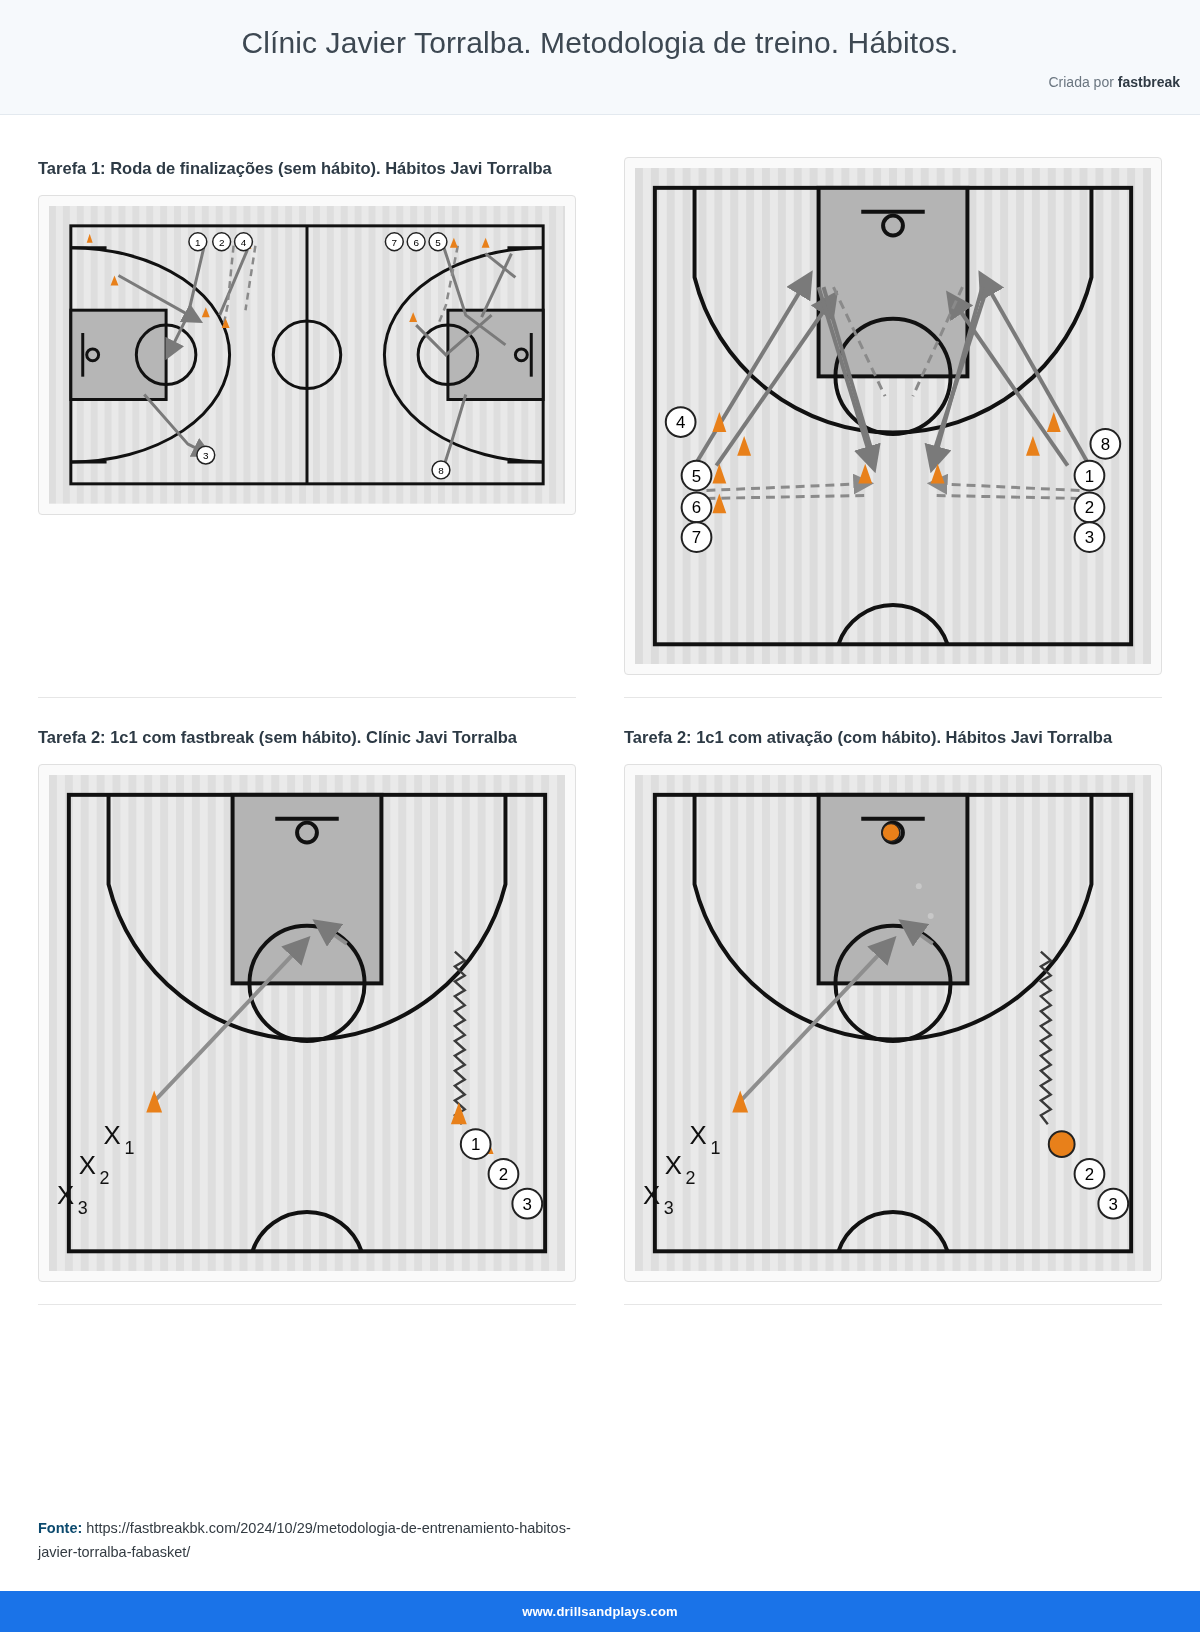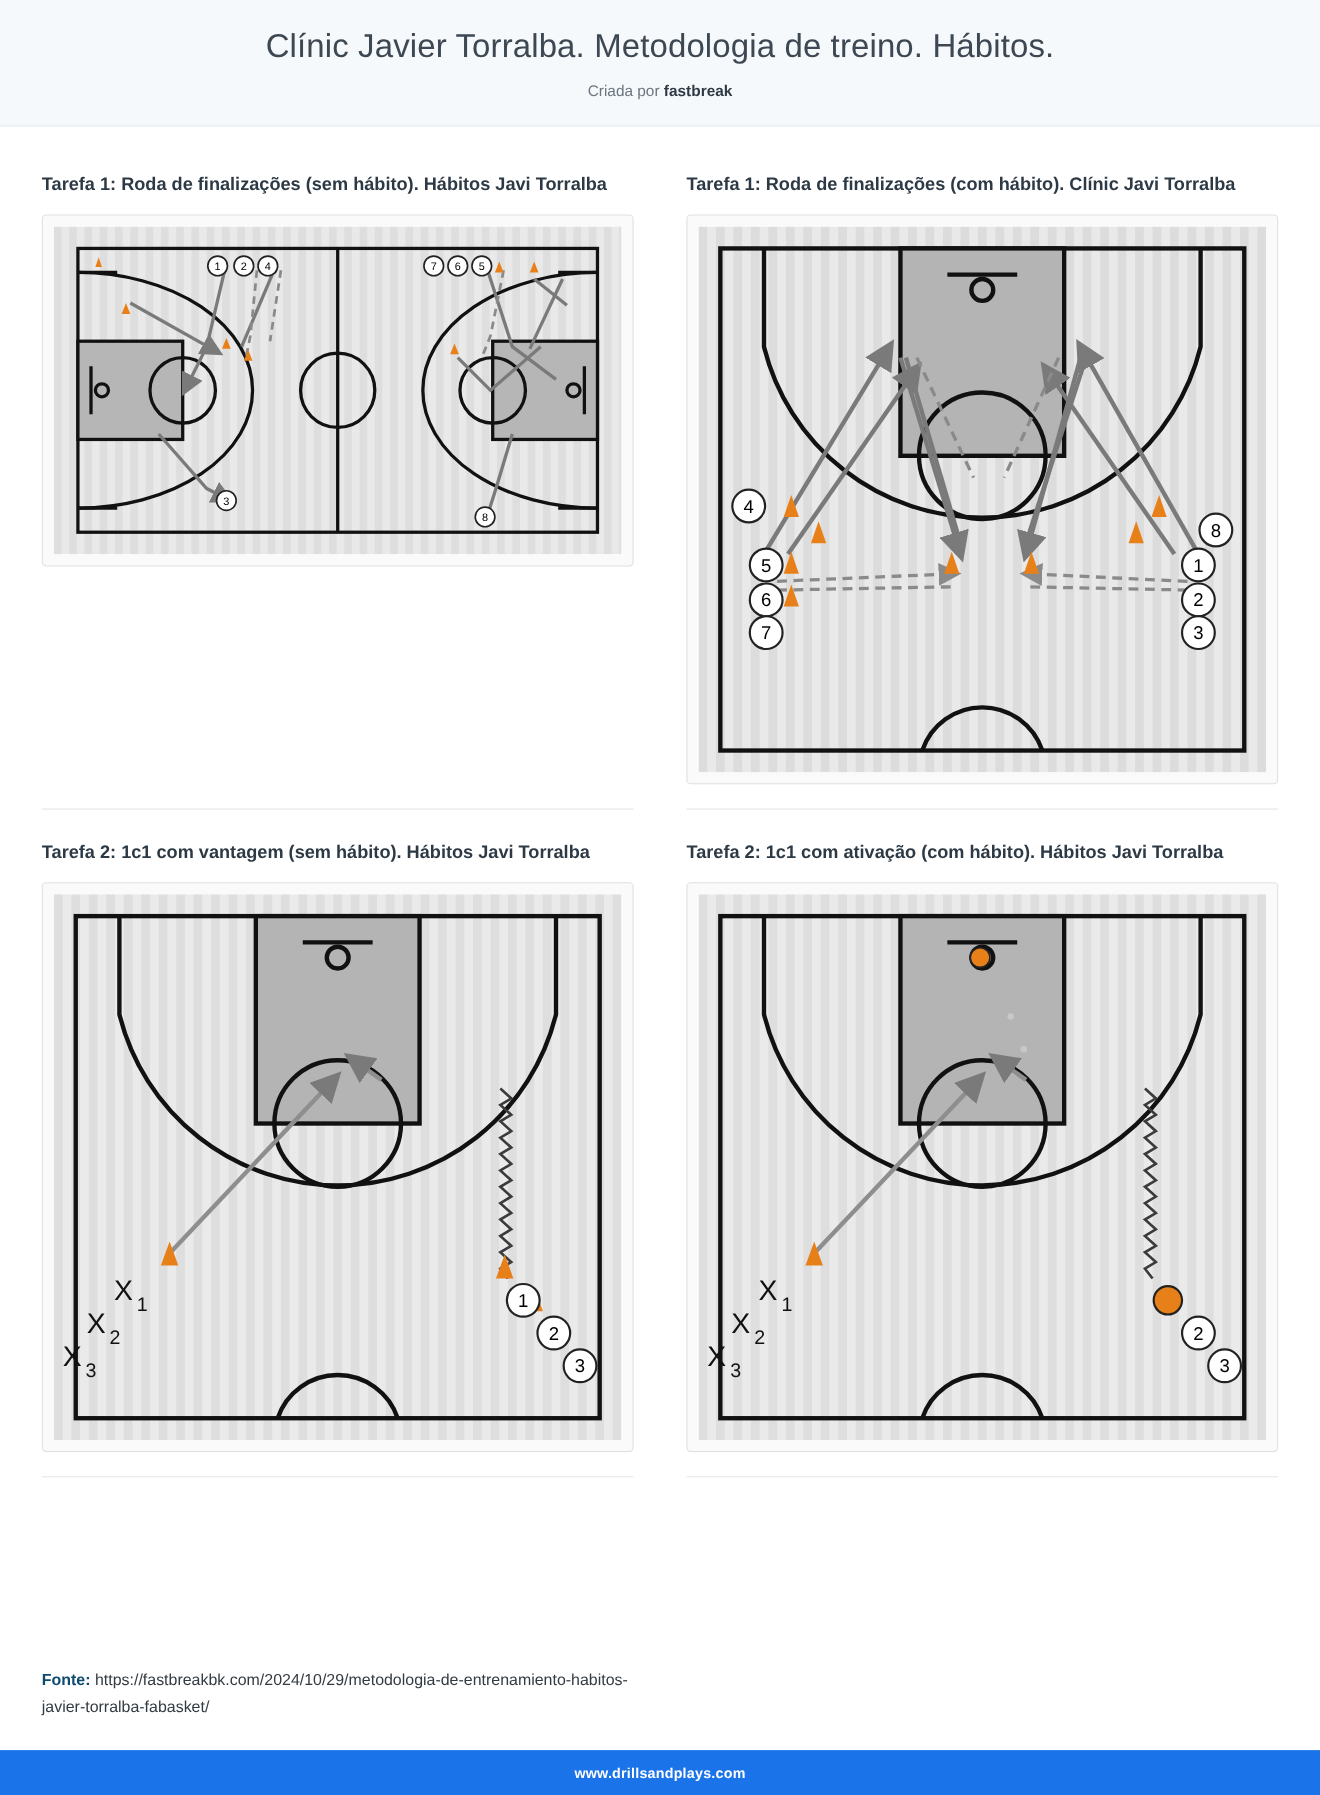--- a/index.html
+++ b/index.html
@@ -28,20 +28,21 @@
     margin: 0;
     font-size: 30px;
     font-weight: normal;
     color: #3d4852;
     letter-spacing: 0.1px;
   }
   .header .sub {
     margin-top: 14px;
     font-size: 14px;
     color: #6b7680;
+    text-align: right;
   }
   .header .sub b { color: #2f3a44; }
 
   
   .content {
     padding: 24px 38px 0 38px;
     flex: 1 0 auto;
   }
   .grid {
     display: grid;
@@ -203,21 +204,20 @@
               <g>
                 <circle cx="395" cy="266" r="9" fill="#fff" stroke="#222" stroke-width="1.5"></circle>
                   <text x="395" y="270">8</text>
                 </g>
             </g>
           </svg>
         </div>
       </div>
 
       <div class="cell divider">
-        <div class="drill-title">Tarefa 1: Roda de finalizações (com hábito). Clínic Javi Torralba</div>
         <div class="court-frame">
           <svg viewBox="0 0 520 500" xmlns="http://www.w3.org/2000/svg">
             <defs>
               <pattern id="woodB" width="16" height="500" patternUnits="userSpaceOnUse">
                 <rect width="16" height="500" fill="#e9e9e9"></rect>
                 <rect width="8" height="500" fill="#dcdcdc"></rect>
               </pattern>
               <marker id="arrB" markerWidth="7" markerHeight="7" refX="5" refY="3.5" orient="auto">
                 <path d="M0,0 L7,3.5 L0,7 z" fill="#7a7a7a"></path>
               </marker>
@@ -302,21 +302,21 @@
                 </g>
             </g>
           </svg>
         </div>
       </div>
 
       <div class="spacer-cell"></div>
       <div class="spacer-cell"></div>
 
       <div class="cell divider">
-        <div class="drill-title">Tarefa 2: 1c1 com vantagem (sem hábito). Hábitos Javi Torralba</div>
+        <div class="drill-title">Tarefa 2: 1c1 com fastbreak (sem hábito). Clínic Javi Torralba</div>
         <div class="court-frame">
           <svg viewBox="0 0 520 500" xmlns="http://www.w3.org/2000/svg">
             <defs>
               <pattern id="woodC" width="16" height="500" patternUnits="userSpaceOnUse">
                 <rect width="16" height="500" fill="#eaeaea"></rect>
                 <rect width="8" height="500" fill="#dedede"></rect>
               </pattern>
               <marker id="arrC" markerWidth="7" markerHeight="7" refX="5" refY="3.5" orient="auto">
                 <path d="M0,0 L7,3.5 L0,7 z" fill="#7a7a7a"></path>
               </marker>

